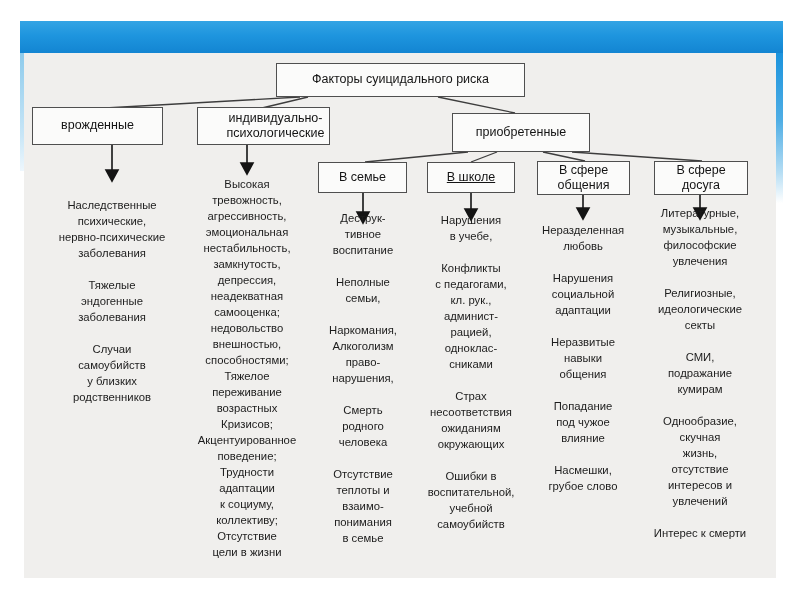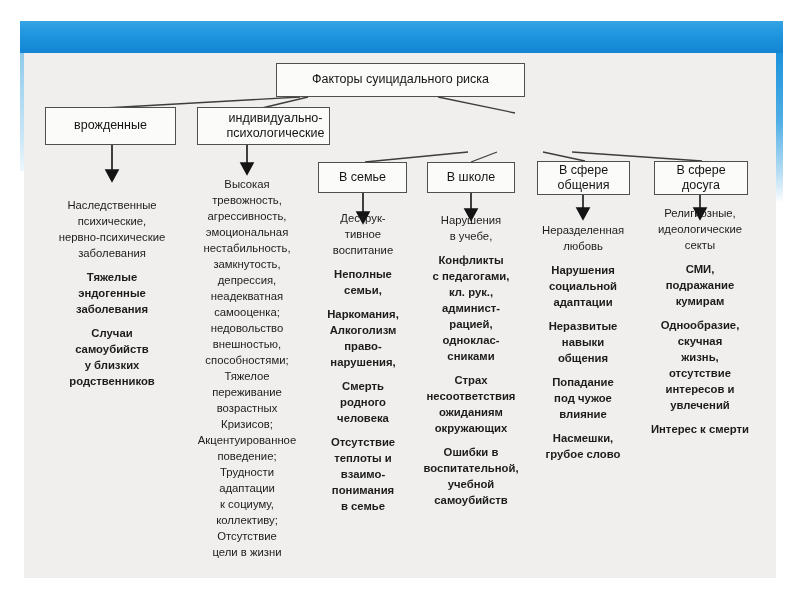--- a/index.html
+++ b/index.html
@@ -10,21 +10,21 @@
   .left-strip{position:absolute;left:20px;top:53px;width:7px;height:118px;
         background:linear-gradient(180deg,#8ecbec 0%,#c8e6f7 70%,#eef7fd 100%);}
   .right-strip{position:absolute;left:776px;top:53px;width:7px;height:150px;
         background:linear-gradient(180deg,#1b93dd 0%,#4faee5 45%,#b7def4 80%,rgba(255,255,255,0) 100%);}
   .panel{position:absolute;left:24px;top:53px;width:752px;height:525px;background:#f0efed;}
   .node{position:absolute;display:flex;align-items:center;justify-content:center;
         background:#fbfbfa;border:1.5px solid #4f4f4f;box-sizing:border-box;
         text-align:center;white-space:pre-line;font-size:12.5px;line-height:1.22;color:#141414;}
   .col{position:absolute;text-align:center;white-space:pre-line;
        font-size:11.3px;line-height:16px;color:#1c1c1c;}
-  .col .item + .item{margin-top:8px;font-weight:bold;}
+  .col .item + .item{margin-top:16px;}
   svg.overlay{position:absolute;left:0;top:0;pointer-events:none;}
 </style>
 </head>
 <body>
 
 <div id="screen">
   <div class="band"></div>
   <div class="left-strip"></div>
   <div class="right-strip"></div>
   <div class="panel"></div>
@@ -62,26 +62,27 @@
       </g>
       <g>
         <line x1="700" y1="195" x2="700" y2="208"></line>
           <polygon points="694,208 706,208 700,219"></polygon>
       </g>
     </g>
   </svg>
 
   <div class="node" style="left:276px;top:63px;width:249px;height:34px;">Факторы суицидального риска</div>
 
-  <div class="node" style="left:45px;top:107px;width:131px;height:38px;">врожденные</div>
+  <div class="node" style="left:32px;top:107px;width:131px;height:38px;">врожденные</div>
   <div class="node" style="left:197px;top:107px;width:133px;height:38px;padding-left:24px;">индивидуально-
 психологические</div>
+  <div class="node" style="left:452px;top:113px;width:138px;height:39px;">приобретенные</div>
 
   <div class="node" style="left:318px;top:162px;width:89px;height:31px;">В семье</div>
-  <div class="node" style="left:427px;top:162px;width:88px;height:31px;">В школе</div>
+  <div class="node" style="left:427px;top:162px;width:88px;height:31px;text-decoration:underline;">В школе</div>
   <div class="node" style="left:537px;top:161px;width:93px;height:34px;">В сфере
 общения</div>
   <div class="node" style="left:654px;top:161px;width:94px;height:34px;">В сфере
 досуга</div>
 
   <div class="col" style="left:32px;top:197px;width:160px;"><div class="item">Наследственные
 психические,
 нервно-психические
 заболевания</div><div class="item">Тяжелые
 эндогенные
@@ -142,21 +143,24 @@
 самоубийств</div></div>
   <div class="col" style="left:520px;top:222px;width:126px;"><div class="item">Неразделенная
 любовь</div><div class="item">Нарушения
 социальной
 адаптации</div><div class="item">Неразвитые
 навыки
 общения</div><div class="item">Попадание
 под чужое
 влияние</div><div class="item">Насмешки,
 грубое слово</div></div>
-  <div class="col" style="left:633px;top:205px;width:134px;"><div class="item">Религиозные,
+  <div class="col" style="left:633px;top:205px;width:134px;"><div class="item">Литературные,
+музыкальные,
+философские
+увлечения</div><div class="item">Религиозные,
 идеологические
 секты</div><div class="item">СМИ,
 подражание
 кумирам</div><div class="item">Однообразие,
 скучная
 жизнь,
 отсутствие
 интересов и
 увлечений</div><div class="item">Интерес к смерти</div></div>
 </div>

